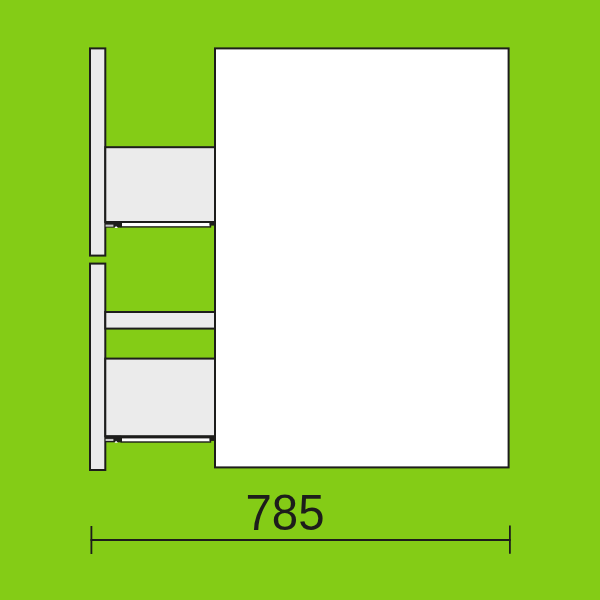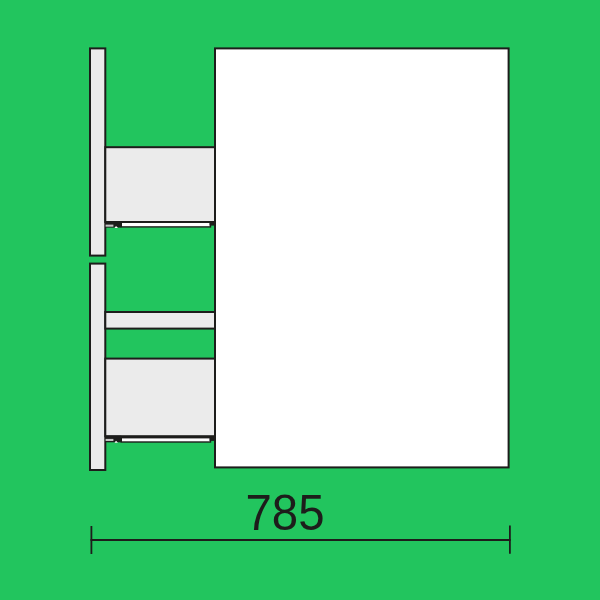--- a/index.html
+++ b/index.html
@@ -1,16 +1,16 @@
 <!DOCTYPE html>
 <html><head>
 <meta charset="utf-8">
 <style>
   html,body{margin:0;padding:0;background:#ffffff;}
-  .page{position:relative;width:600px;height:600px;background:#22c55e;overflow:hidden;}
+  .page{position:relative;width:600px;height:600px;background:#84cc16;overflow:hidden;}
   svg{display:block;}
   text{font-family:"Liberation Sans", sans-serif;fill:#1d1d1b;}
 </style>
 </head>
 <body>
 <div class="page">
 <svg width="600" height="600" viewBox="0 0 600 600">
 
   <rect x="215" y="48.4" width="293.6" height="419" fill="#ffffff" stroke="#1d1d1b" stroke-width="2"></rect>
 

